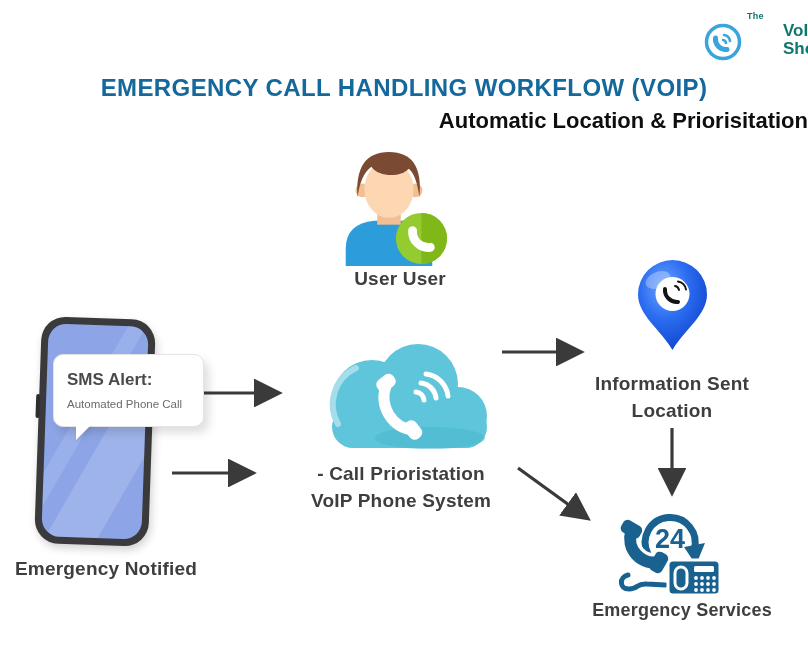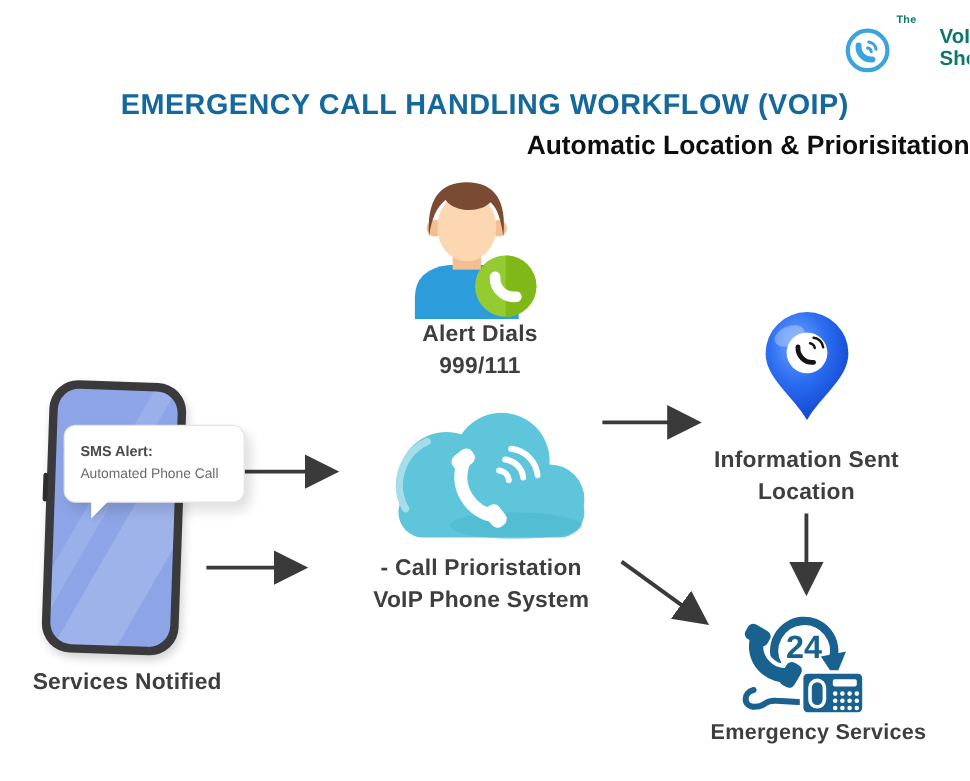--- a/index.html
+++ b/index.html
@@ -41,21 +41,21 @@
   .sms{
     position:absolute;left:53px;top:354px;width:128px;background:#fff;
     border:1px solid #E4E4E4;border-radius:10px;padding:11px 8px 12px 13px;
     box-shadow:5px 6px 10px rgba(0,0,0,.13);z-index:6;
   }
   .sms:after{
     content:'';position:absolute;left:22px;bottom:-14px;width:0;height:0;
     border-top:16px solid #fff;border-right:16px solid transparent;
     filter:drop-shadow(2px 2px 2px rgba(0,0,0,.08));
   }
-  .sms .t{font-size:12px;font-weight:700;color:#4A4A4A;line-height:1.7;}
+  .sms .t{font-size:17px;font-weight:700;color:#4A4A4A;line-height:1.7;}
   .sms .l{font-size:11.5px;color:#6B6B6B;line-height:1.7;}
   
   .icon-box{position:absolute;}
   .arrows{position:absolute;left:0;top:0;pointer-events:none;}
 </style>
 </head>
 <body>
 
 <div class="canvas">
 
@@ -83,37 +83,36 @@
     <circle cx="87" cy="45" r="7" fill="#F3BE92"></circle>
     <ellipse cx="60" cy="44" rx="25" ry="29" fill="#FCD7B2"></ellipse>
     <path d="M60,6 C36,6 26,22 28,52 C30,38 34,27 42,21 C50,32 72,32 80,23 C86,28 89,38 91,52 C94,22 84,6 60,6 Z" fill="#7B4A33"></path>
     <g>
       <circle cx="93" cy="94" r="26" fill="#93CB31"></circle>
       <path d="M93,68 A26,26 0 0 1 93,120 Z" fill="#7FB818"></path>
       <path d="M84,86 A16,16 0 0 0 102,103" fill="none" stroke="#FFFFFF" stroke-width="9" stroke-linecap="round"></path>
     </g>
   </svg>
   <div class="node-label" style="left:318px;top:266px;width:164px;">
-    <div>Alert Dials</div>
-    <div>999/111</div>
+    <div>User User</div>
   </div>
 
   <div class="phone">
     <div class="phone-btn"></div>
     <div class="screen">
       <div class="glare1"></div>
       <div class="glare2"></div>
     </div>
   </div>
   <div class="sms">
     <div class="t">SMS Alert:</div>
     <div class="l">Automated Phone Call</div>
   </div>
   <div class="node-label" style="left:8px;top:556px;width:196px;">
-    <div>Services Notified</div>
+    <div>Emergency Notified</div>
   </div>
 
   <svg class="icon-box" style="left:310px;top:340px;" width="186" height="122" viewBox="0 0 186 122">
     <circle cx="62" cy="60" r="40" fill="#5EC5DA"></circle>
     <circle cx="108" cy="44" r="40" fill="#5EC5DA"></circle>
     <circle cx="148" cy="76" r="29" fill="#5EC5DA"></circle>
     <rect x="22" y="66" width="155" height="42" rx="21" fill="#5EC5DA"></rect>
     <path d="M28,84 A40,40 0 0 1 46,28" fill="none" stroke="#A5DEEA" stroke-width="6" stroke-linecap="round"></path>
     <ellipse cx="120" cy="98" rx="55" ry="11" fill="#49B6CD" opacity=".55"></ellipse>
     <g>

